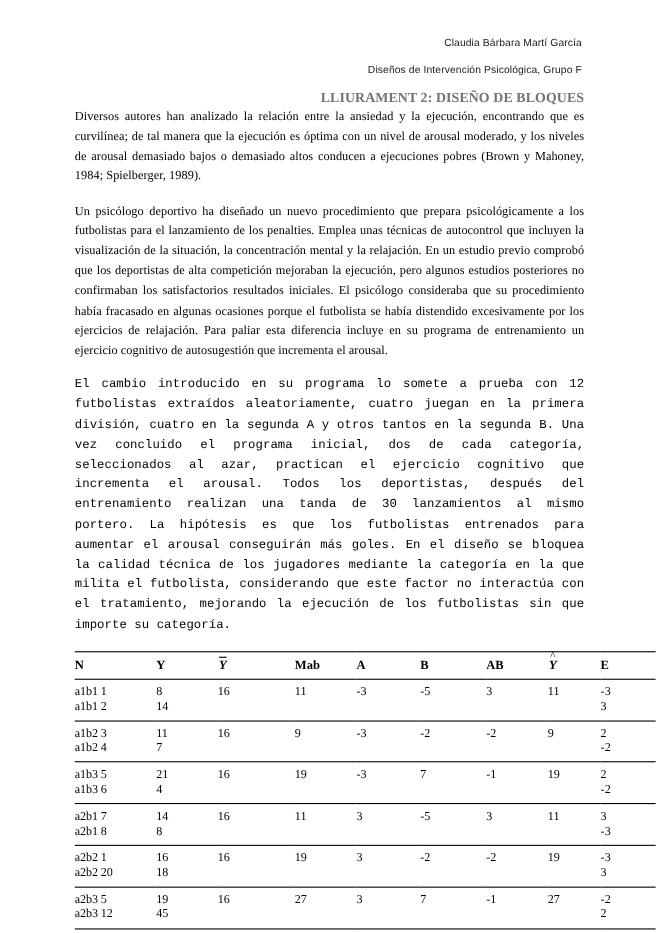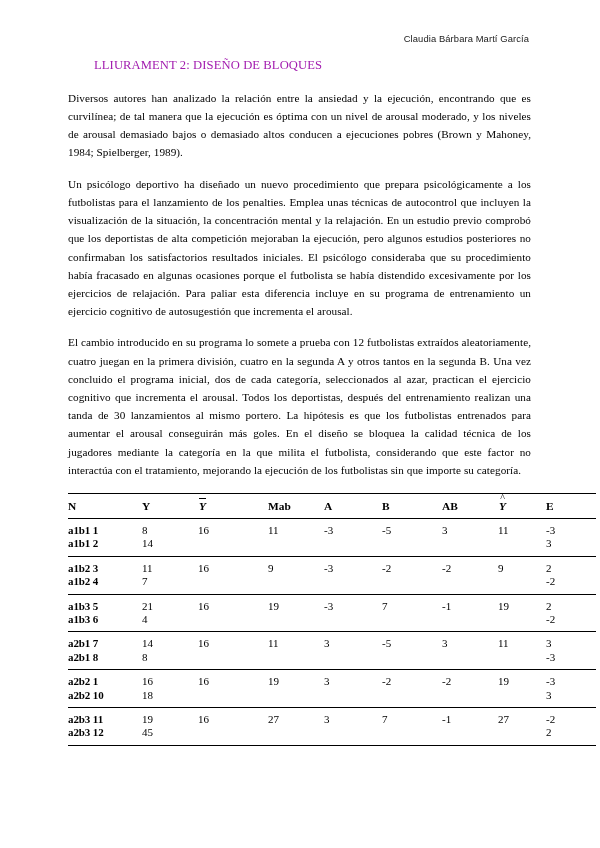--- a/index.html
+++ b/index.html
@@ -38,42 +38,41 @@
     margin: 0 0 14px 0;
     letter-spacing: 0.1px;
   }
   .doc-header .course-line {
     margin: 0;
     letter-spacing: 0.1px;
   }
 
   .doc-title {
     margin: 14px 0 0 0;
-    text-align: left;
-    color: #a21caf;
+    text-align: right;
+    color: #737373;
     font-family: "Liberation Serif", "DejaVu Serif", serif;
-    font-weight: normal;
+    font-weight: bold;
     font-size: 12.6px;
     letter-spacing: 0.1px;
     padding-left: 26px;
   }
 
   
   .body-copy {
-    margin-top: 16px;
   }
   .para {
     margin: 0 0 13px 0;
     font-size: 11.2px;
     line-height: 18.2px;
     text-align: justify;
     text-justify: inter-word;
     letter-spacing: 0.05px;
   }
-  .para:last-child { margin-bottom: 0; }
+  .para:last-child { margin-bottom: 0; font-family: Liberation Mono, monospace; }
 
   
   .data-table-wrap {
     margin-top: 14px;
   }
   table.data-table {
     width: 100%;
     border-collapse: collapse;
     font-size: 11px;
     table-layout: fixed;
@@ -90,21 +89,21 @@
   table.data-table tbody td {
     padding: 5px 0 5px 0;
     vertical-align: top;
     border-bottom: 1.1px solid #000;
     line-height: 13.4px;
   }
   table.data-table tbody tr:last-child td {
     border-bottom: 1.6px solid #000;
   }
   td.cell-n {
-    font-weight: bold;
+    font-weight: normal;
     letter-spacing: -0.1px;
   }
   .sub-line { display: block; white-space: pre; }
   .sub-line.blank { visibility: hidden; }
 
   
   col.c-n   { width: 74px; }
   col.c-y   { width: 56px; }
   col.c-ybar{ width: 70px; }
   col.c-mab { width: 56px; }
@@ -141,20 +140,21 @@
     right: 1px;
   }
 </style>
 </head>
 <body>
 
 <div class="page">
 
   <div class="doc-header">
     <p class="author-line">Claudia Bárbara Martí García</p>
+    <p class="course-line">Diseños de Intervención Psicológica, Grupo F</p>
   </div>
 
   <h1 class="doc-title">LLIURAMENT 2: DISEÑO DE BLOQUES</h1>
 
   <div class="body-copy">
     <p class="para">Diversos autores han analizado la relación entre la ansiedad y la ejecución, encontrando que es curvilínea; de tal manera que la ejecución es óptima con un nivel de arousal moderado, y los niveles de arousal demasiado bajos o demasiado altos conducen a ejecuciones pobres (Brown y Mahoney, 1984; Spielberger, 1989).</p>
     <p class="para">Un psicólogo deportivo ha diseñado un nuevo procedimiento que prepara psicológicamente a los futbolistas para el lanzamiento de los penalties. Emplea unas técnicas de autocontrol que incluyen la visualización de la situación, la concentración mental y la relajación. En un estudio previo comprobó que los deportistas de alta competición mejoraban la ejecución, pero algunos estudios posteriores no confirmaban los satisfactorios resultados iniciales. El psicólogo consideraba que su procedimiento había fracasado en algunas ocasiones porque el futbolista se había distendido excesivamente por los ejercicios de relajación. Para paliar esta diferencia incluye en su programa de entrenamiento un ejercicio cognitivo de autosugestión que incrementa el arousal.</p>
     <p class="para">El cambio introducido en su programa lo somete a prueba con 12 futbolistas extraídos aleatoriamente, cuatro juegan en la primera división, cuatro en la segunda A y otros tantos en la segunda B. Una vez concluido el programa inicial, dos de cada categoría, seleccionados al azar, practican el ejercicio cognitivo que incrementa el arousal. Todos los deportistas, después del entrenamiento realizan una tanda de 30 lanzamientos al mismo portero. La hipótesis es que los futbolistas entrenados para aumentar el arousal conseguirán más goles. En el diseño se bloquea la calidad técnica de los jugadores mediante la categoría en la que milita el futbolista, considerando que este factor no interactúa con el tratamiento, mejorando la ejecución de los futbolistas sin que importe su categoría.</p>
   </div>
 
@@ -333,21 +333,21 @@
               <span class="sub-line blank">&nbsp;</span>
             </td>
             <td>
               <span class="sub-line">3</span>
               <span class="sub-line">-3</span>
             </td>
           </tr>
           <tr>
             <td class="cell-n">
               <span class="sub-line">a2b2 1</span>
-              <span class="sub-line">a2b2 10</span>
+              <span class="sub-line">a2b2 20</span>
             </td>
             <td>
               <span class="sub-line">16</span>
               <span class="sub-line">18</span>
             </td>
             <td>
               <span class="sub-line">16</span>
               <span class="sub-line blank">&nbsp;</span>
             </td>
             <td>
@@ -370,21 +370,21 @@
               <span class="sub-line">19</span>
               <span class="sub-line blank">&nbsp;</span>
             </td>
             <td>
               <span class="sub-line">-3</span>
               <span class="sub-line">3</span>
             </td>
           </tr>
           <tr>
             <td class="cell-n">
-              <span class="sub-line">a2b3 11</span>
+              <span class="sub-line">a2b3 5</span>
               <span class="sub-line">a2b3 12</span>
             </td>
             <td>
               <span class="sub-line">19</span>
               <span class="sub-line">45</span>
             </td>
             <td>
               <span class="sub-line">16</span>
               <span class="sub-line blank">&nbsp;</span>
             </td>

